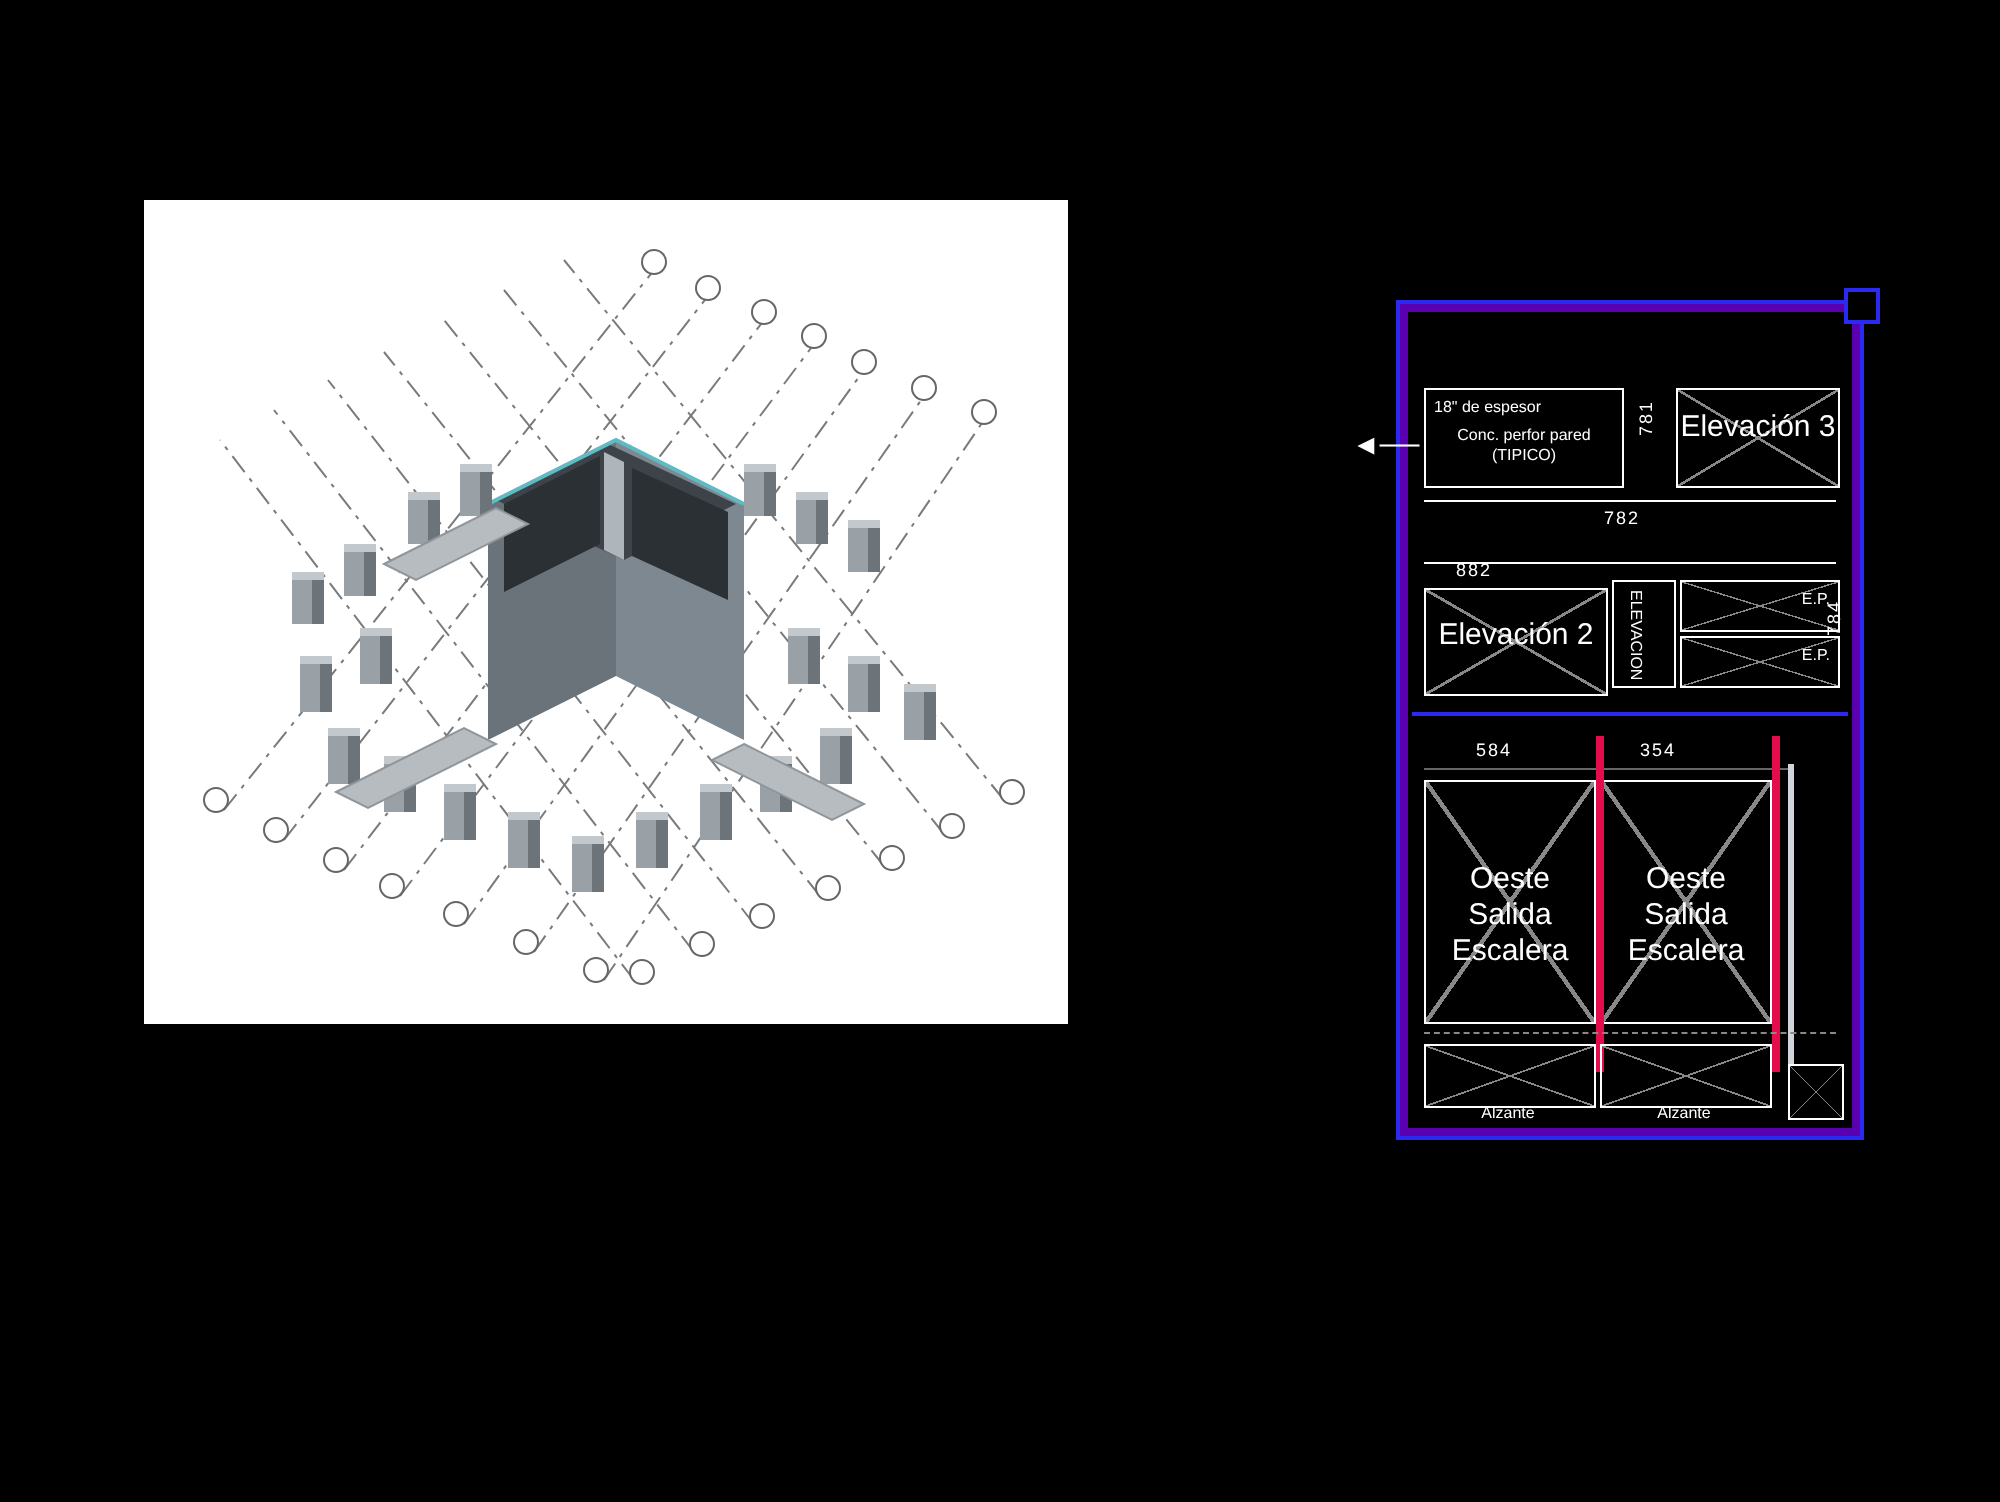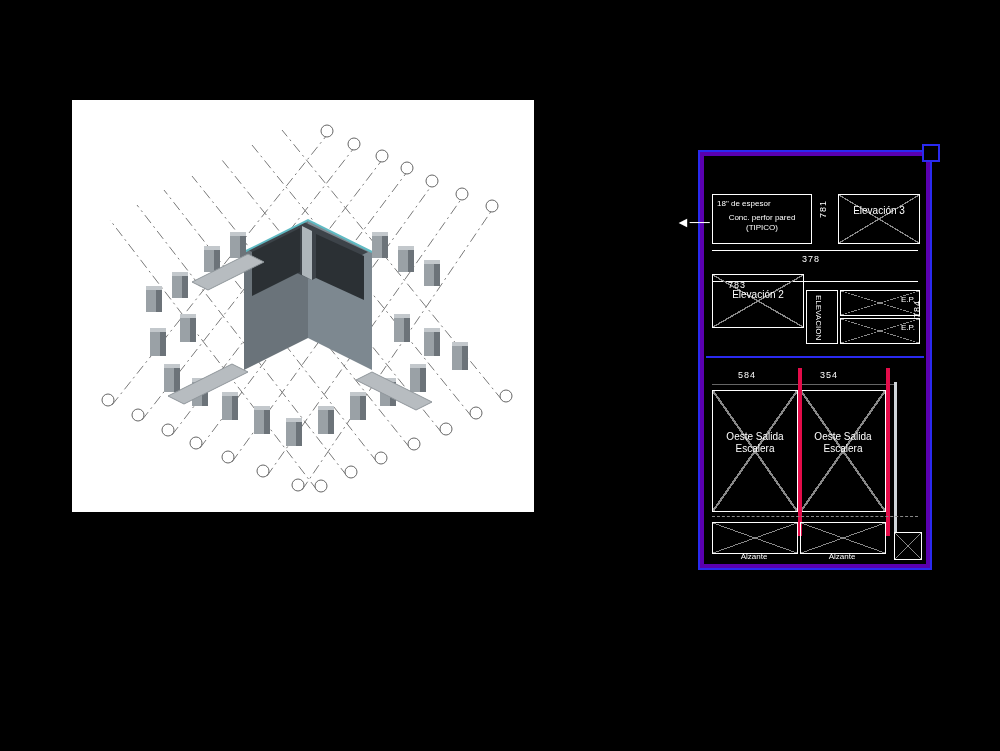--- a/index.html
+++ b/index.html
@@ -14,21 +14,21 @@
   .sheet-tab{position:absolute;right:-8px;top:-6px;width:14px;height:14px;border:2px solid #2a2af0;background:#000}
   .cell{position:absolute;border:1px solid #fff;}
   .cell .x1{position:absolute;left:0;top:0;width:100%;height:100%;
     background:
       linear-gradient(to top right,transparent 49.2%,#888 49.2%,#888 50.8%,transparent 50.8%);}
   .cell .x2{position:absolute;left:0;top:0;width:100%;height:100%;
     background:
       linear-gradient(to top left,transparent 49.2%,#888 49.2%,#888 50.8%,transparent 50.8%);}
   .row-num{position:absolute;color:#fff;font-size:9px;letter-spacing:1px}
   .row-num.v{writing-mode:vertical-rl;transform:rotate(180deg)}
-  .lbl{position:absolute;color:#fff;font-size:10px;line-height:1.2;text-align:center}
+  .lbl{position:absolute;color:#fff;font-size:15px;line-height:1.2;text-align:center}
   .lbl-sm{font-size:8px}
   .arrow{position:absolute;left:-22px;top:64px;color:#fff;font-size:14px}
   .redbar{position:absolute;width:4px;background:#e40c4a;}
   .dashline{position:absolute;left:14px;right:14px;height:0;border-top:1px dashed #888}
   .thin{position:absolute;background:#666}
 </style>
 </head>
 <body>
 <div class="stage">
 
@@ -224,28 +224,28 @@
   </div>
 
   <div class="cell" style="left:140px;top:44px;width:80px;height:48px">
     <div class="x1"></div>
         <div class="x2"></div>
     <div class="lbl" style="left:0;top:10px;width:80px">Elevación 3</div>
   </div>
   <span class="row-num v" style="left:120px;top:50px">781</span>
 
   <div class="cell" style="left:14px;top:100px;width:206px;height:30px;border-left:none;border-right:none"></div>
-  <span class="row-num" style="left:104px;top:104px">378</span>
-
-  <div class="cell" style="left:14px;top:124px;width:90px;height:52px">
+  <span class="row-num" style="left:104px;top:104px">782</span>
+
+  <div class="cell" style="left:14px;top:144px;width:90px;height:52px">
     <div class="x1"></div>
         <div class="x2"></div>
     <div class="lbl" style="left:0;top:14px;width:90px">Elevación 2</div>
   </div>
-  <span class="row-num" style="left:30px;top:130px">783</span>
+  <span class="row-num" style="left:30px;top:130px">882</span>
 
   <div class="cell" style="left:108px;top:140px;width:30px;height:52px">
     <div class="lbl lbl-sm v" style="left:6px;top:4px;writing-mode:vertical-rl">ELEVACION</div>
   </div>
 
   <div class="cell" style="left:142px;top:140px;width:78px;height:24px">
     <div class="x1"></div>
         <div class="x2"></div>
     <div class="lbl lbl-sm" style="right:4px;top:4px">E.P.</div>
   </div>

